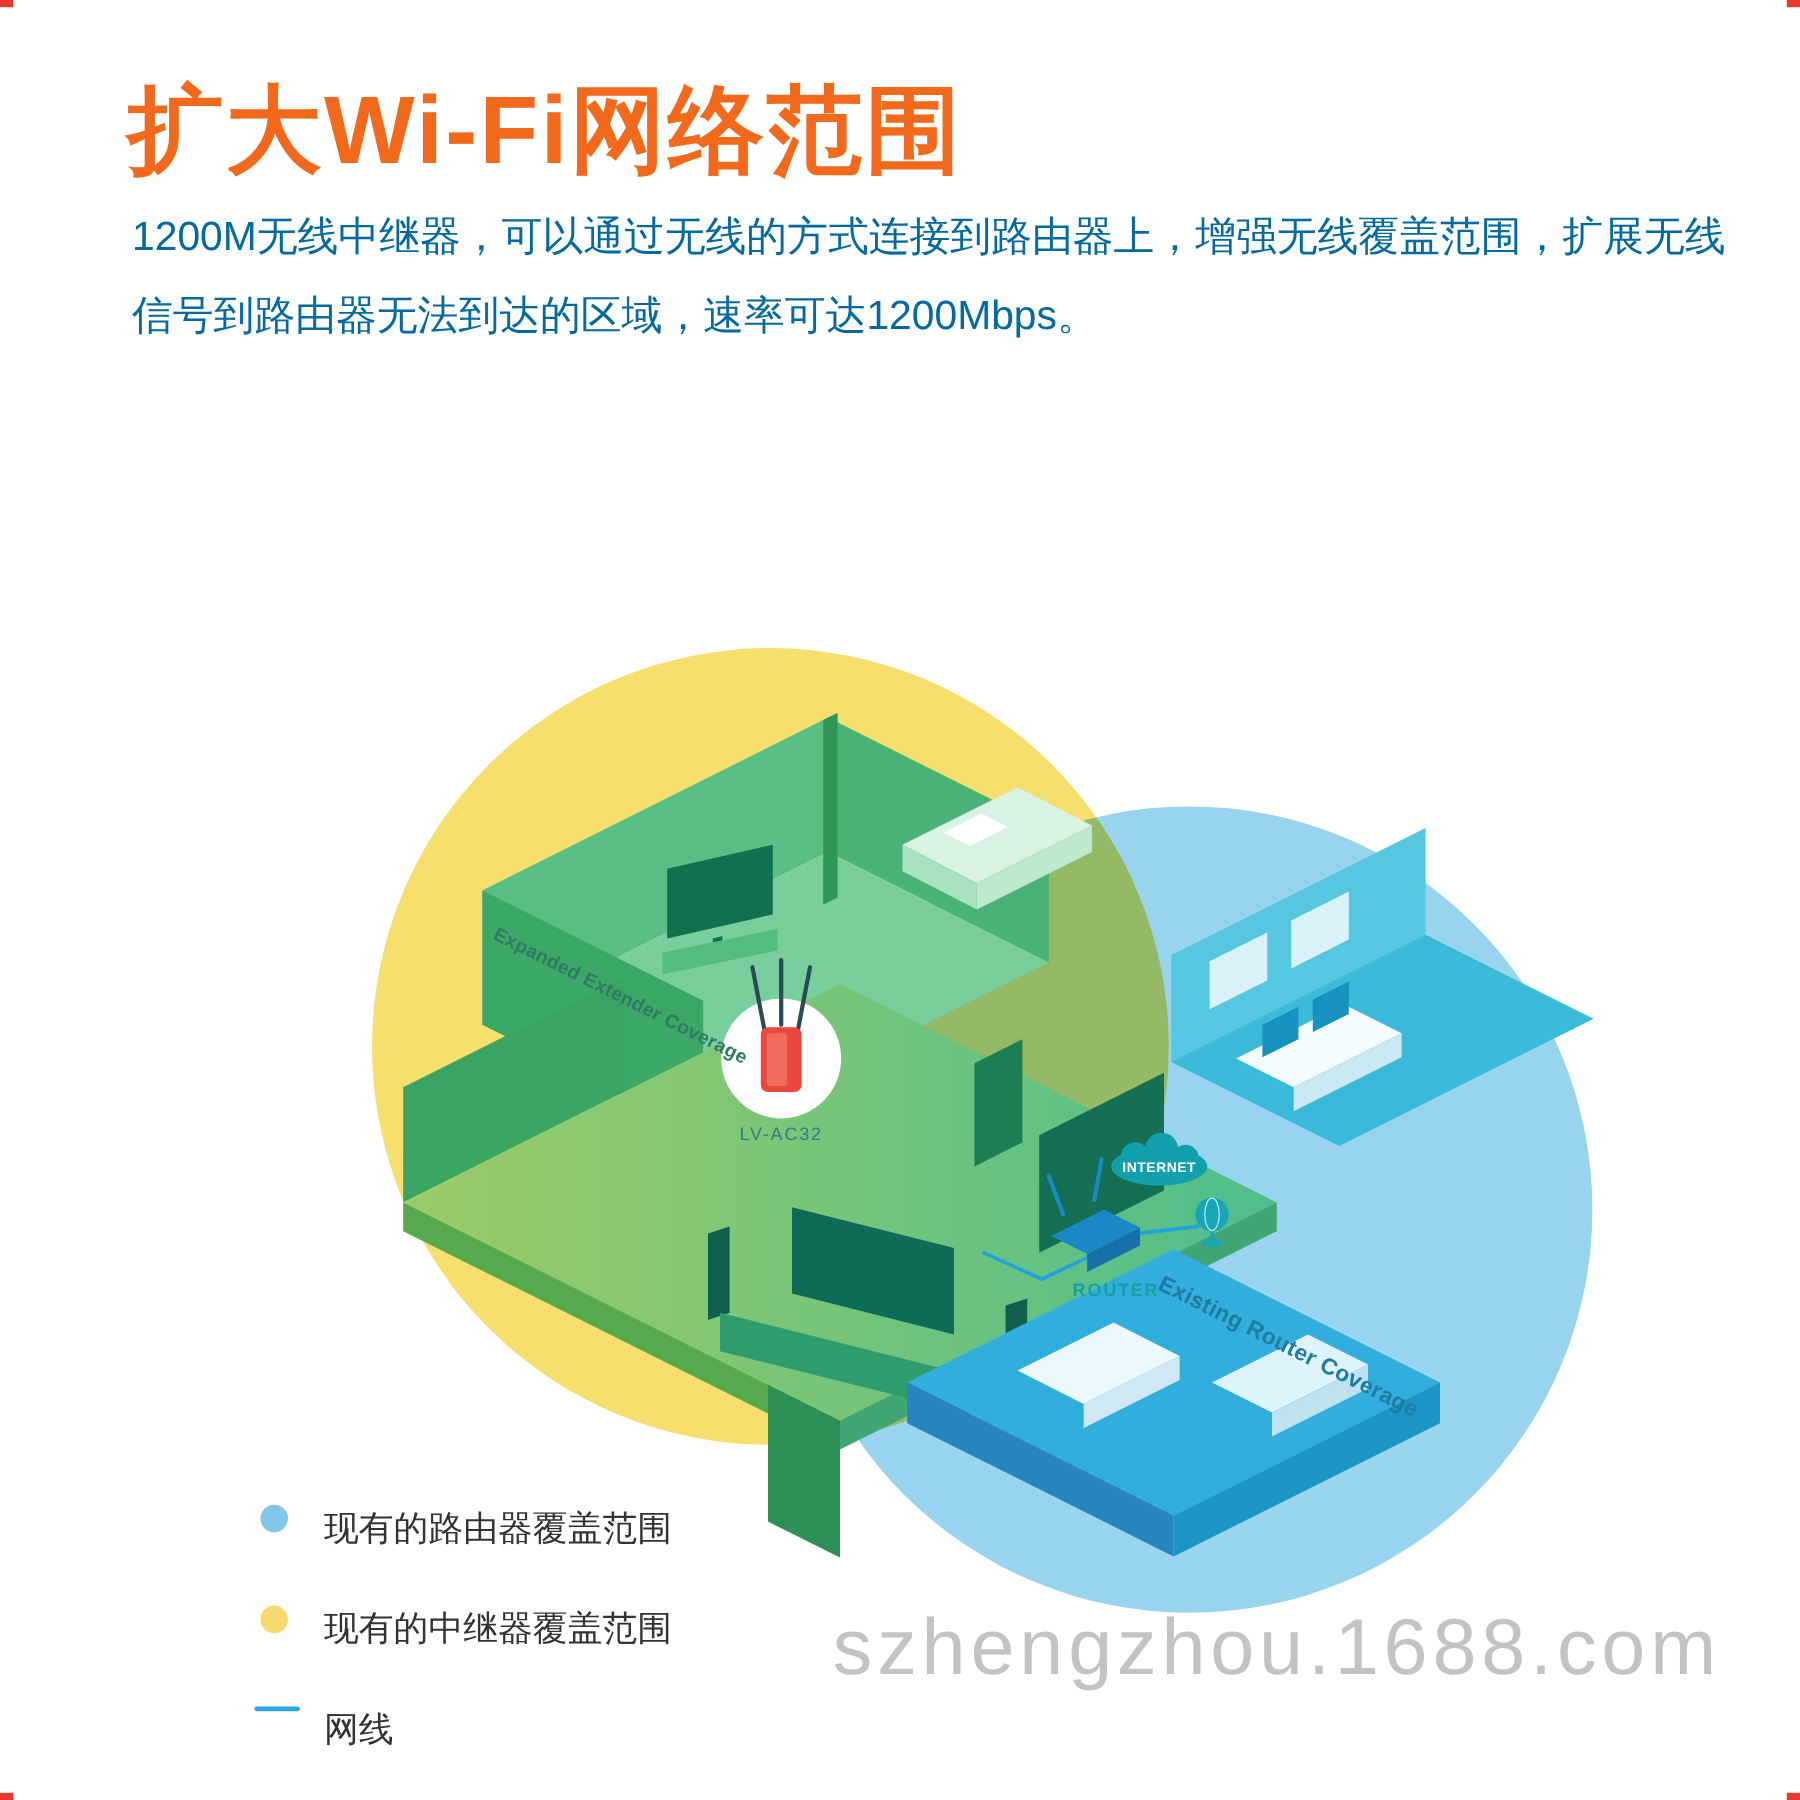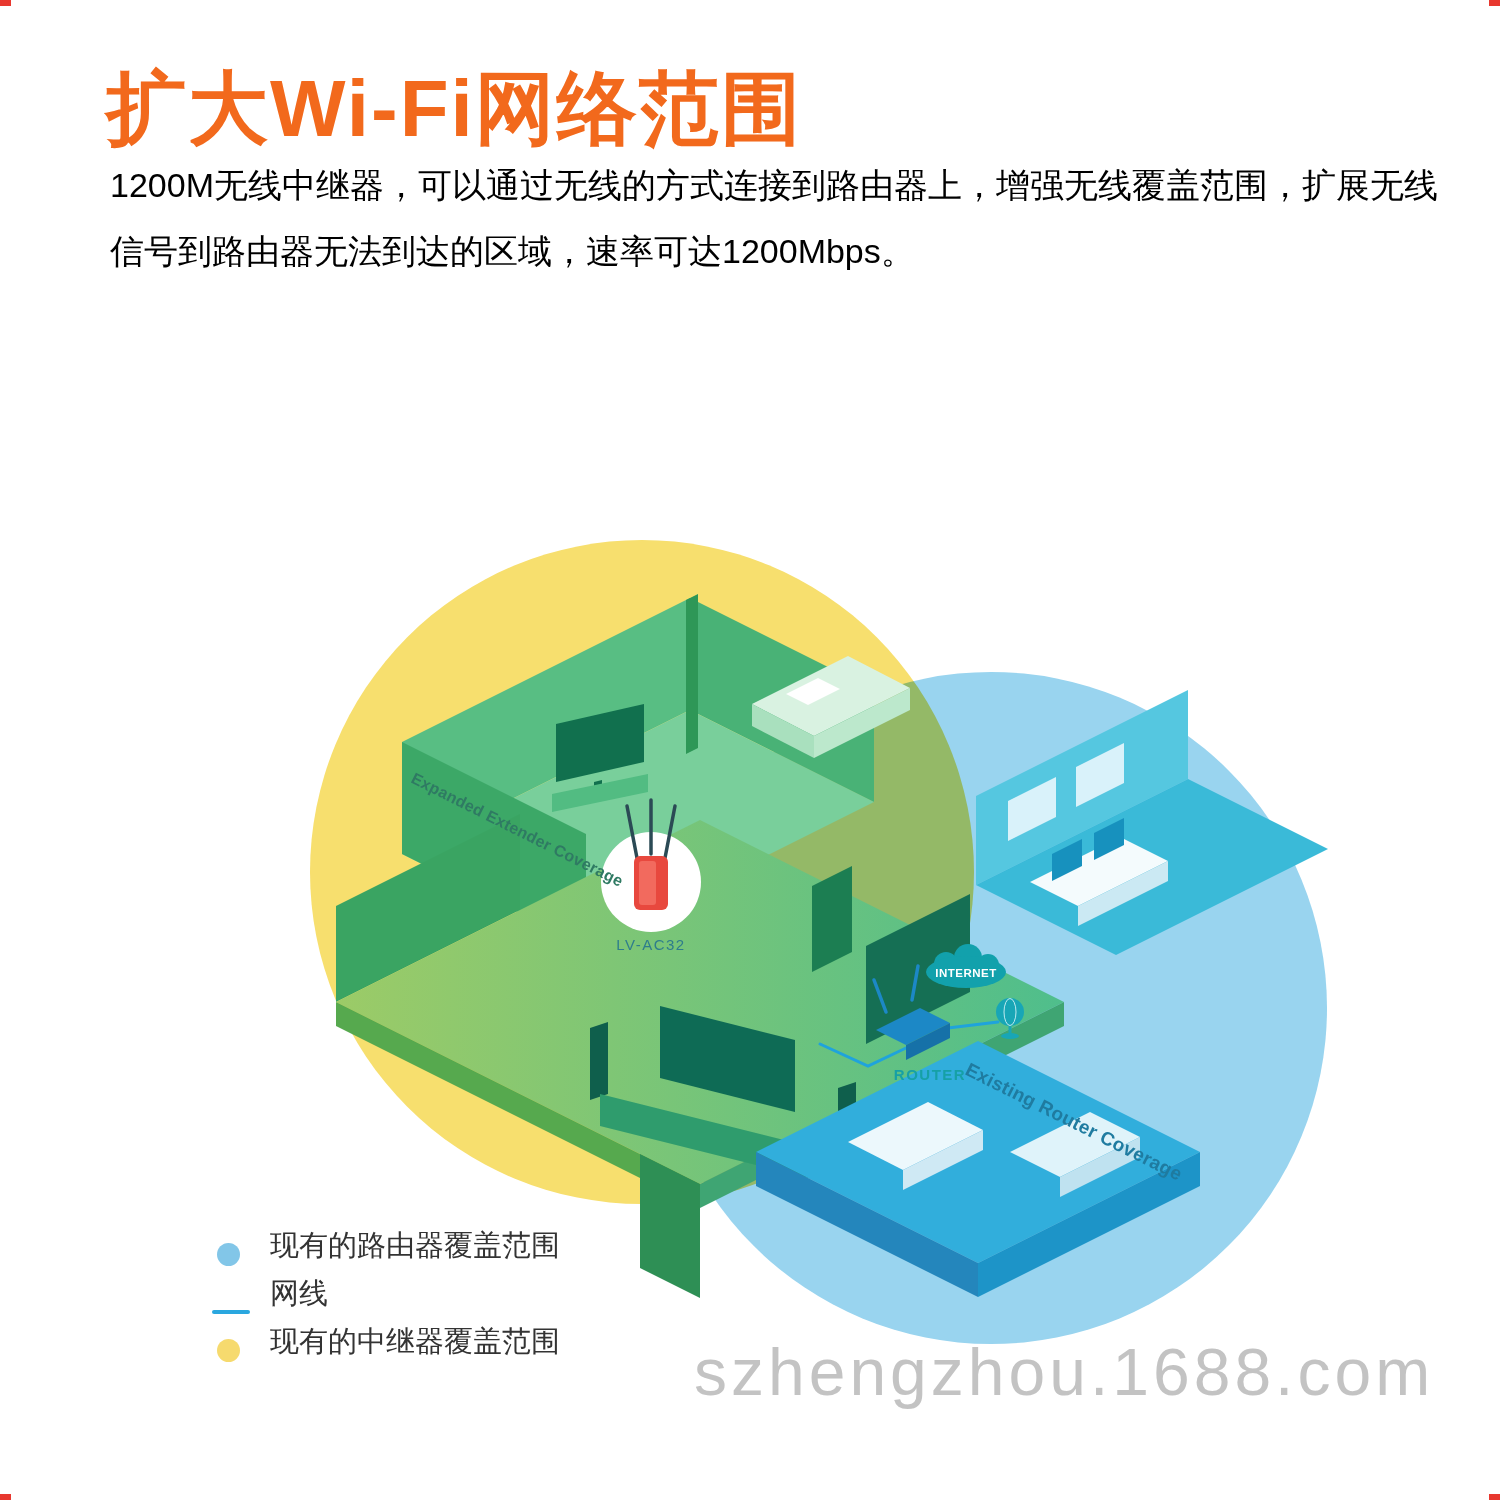--- a/index.html
+++ b/index.html
@@ -8,27 +8,27 @@
     position:relative; width:1500px; height:1500px; background:#fff;
     overflow:hidden; font-family:"Liberation Sans","DejaVu Sans",sans-serif;
   }
   .title {
     position:absolute; left:106px; top:40px;
     font-size:80px; font-weight:700; color:#F2691C; letter-spacing:2px;
     white-space:nowrap;
     margin-top:16px;
   }
   .desc {
-    position:absolute; left:110px; top:152px; width:1340px;
-    font-size:34px; line-height:66px; color:#000000;
+    position:absolute; left:110px; top:164px; width:1340px;
+    font-size:34px; line-height:66px; color:#0369a1;
   }
   .scene { position:absolute; left:0; top:0; }
   .scene text { font-family:"Liberation Sans","DejaVu Sans",sans-serif; }
   .legend { position:absolute; left:212px; top:1218px; }
-  .legend-item { display:flex; align-items:flex-end; height:48px; }
+  .legend-item { display:flex; align-items:flex-start; height:48px;margin-top:36px; }
   .swatch { width:58px; display:flex; align-items:center; }
   .dot { width:23px; height:23px; border-radius:50%; margin-left:5px; }
   .dot.blue { background:#82C6E8; }
   .dot.yellow { background:#F6DA6E; }
   .cable { width:38px; height:4px; background:#2AA7DF; border-radius:2px; }
   .legend-label { font-size:29px; color:#333333; }
   .wm-company {
     position:absolute; left:678px; top:1284px; font-size:58px;
     color:rgba(150,150,150,0.62); letter-spacing:5px; white-space:nowrap;
   }
@@ -157,27 +157,27 @@
 
   <div class="legend">
     <div class="legend-item">
       <span class="swatch">
         <span class="dot blue"></span>
       </span>
       <span class="legend-label">现有的路由器覆盖范围</span>
     </div>
     <div class="legend-item">
       <span class="swatch">
+        <span class="dot yellow"></span>
+      </span>
+      <span class="legend-label">现有的中继器覆盖范围</span>
+    </div>
+    <div class="legend-item">
+      <span class="swatch">
         <span class="cable"></span>
       </span>
       <span class="legend-label">网线</span>
-    </div>
-    <div class="legend-item">
-      <span class="swatch">
-        <span class="dot yellow"></span>
-      </span>
-      <span class="legend-label">现有的中继器覆盖范围</span>
     </div>
   </div>
 
   <div class="wm-site">szhengzhou.1688.com</div>
 
 </div>
 
 </body></html>

